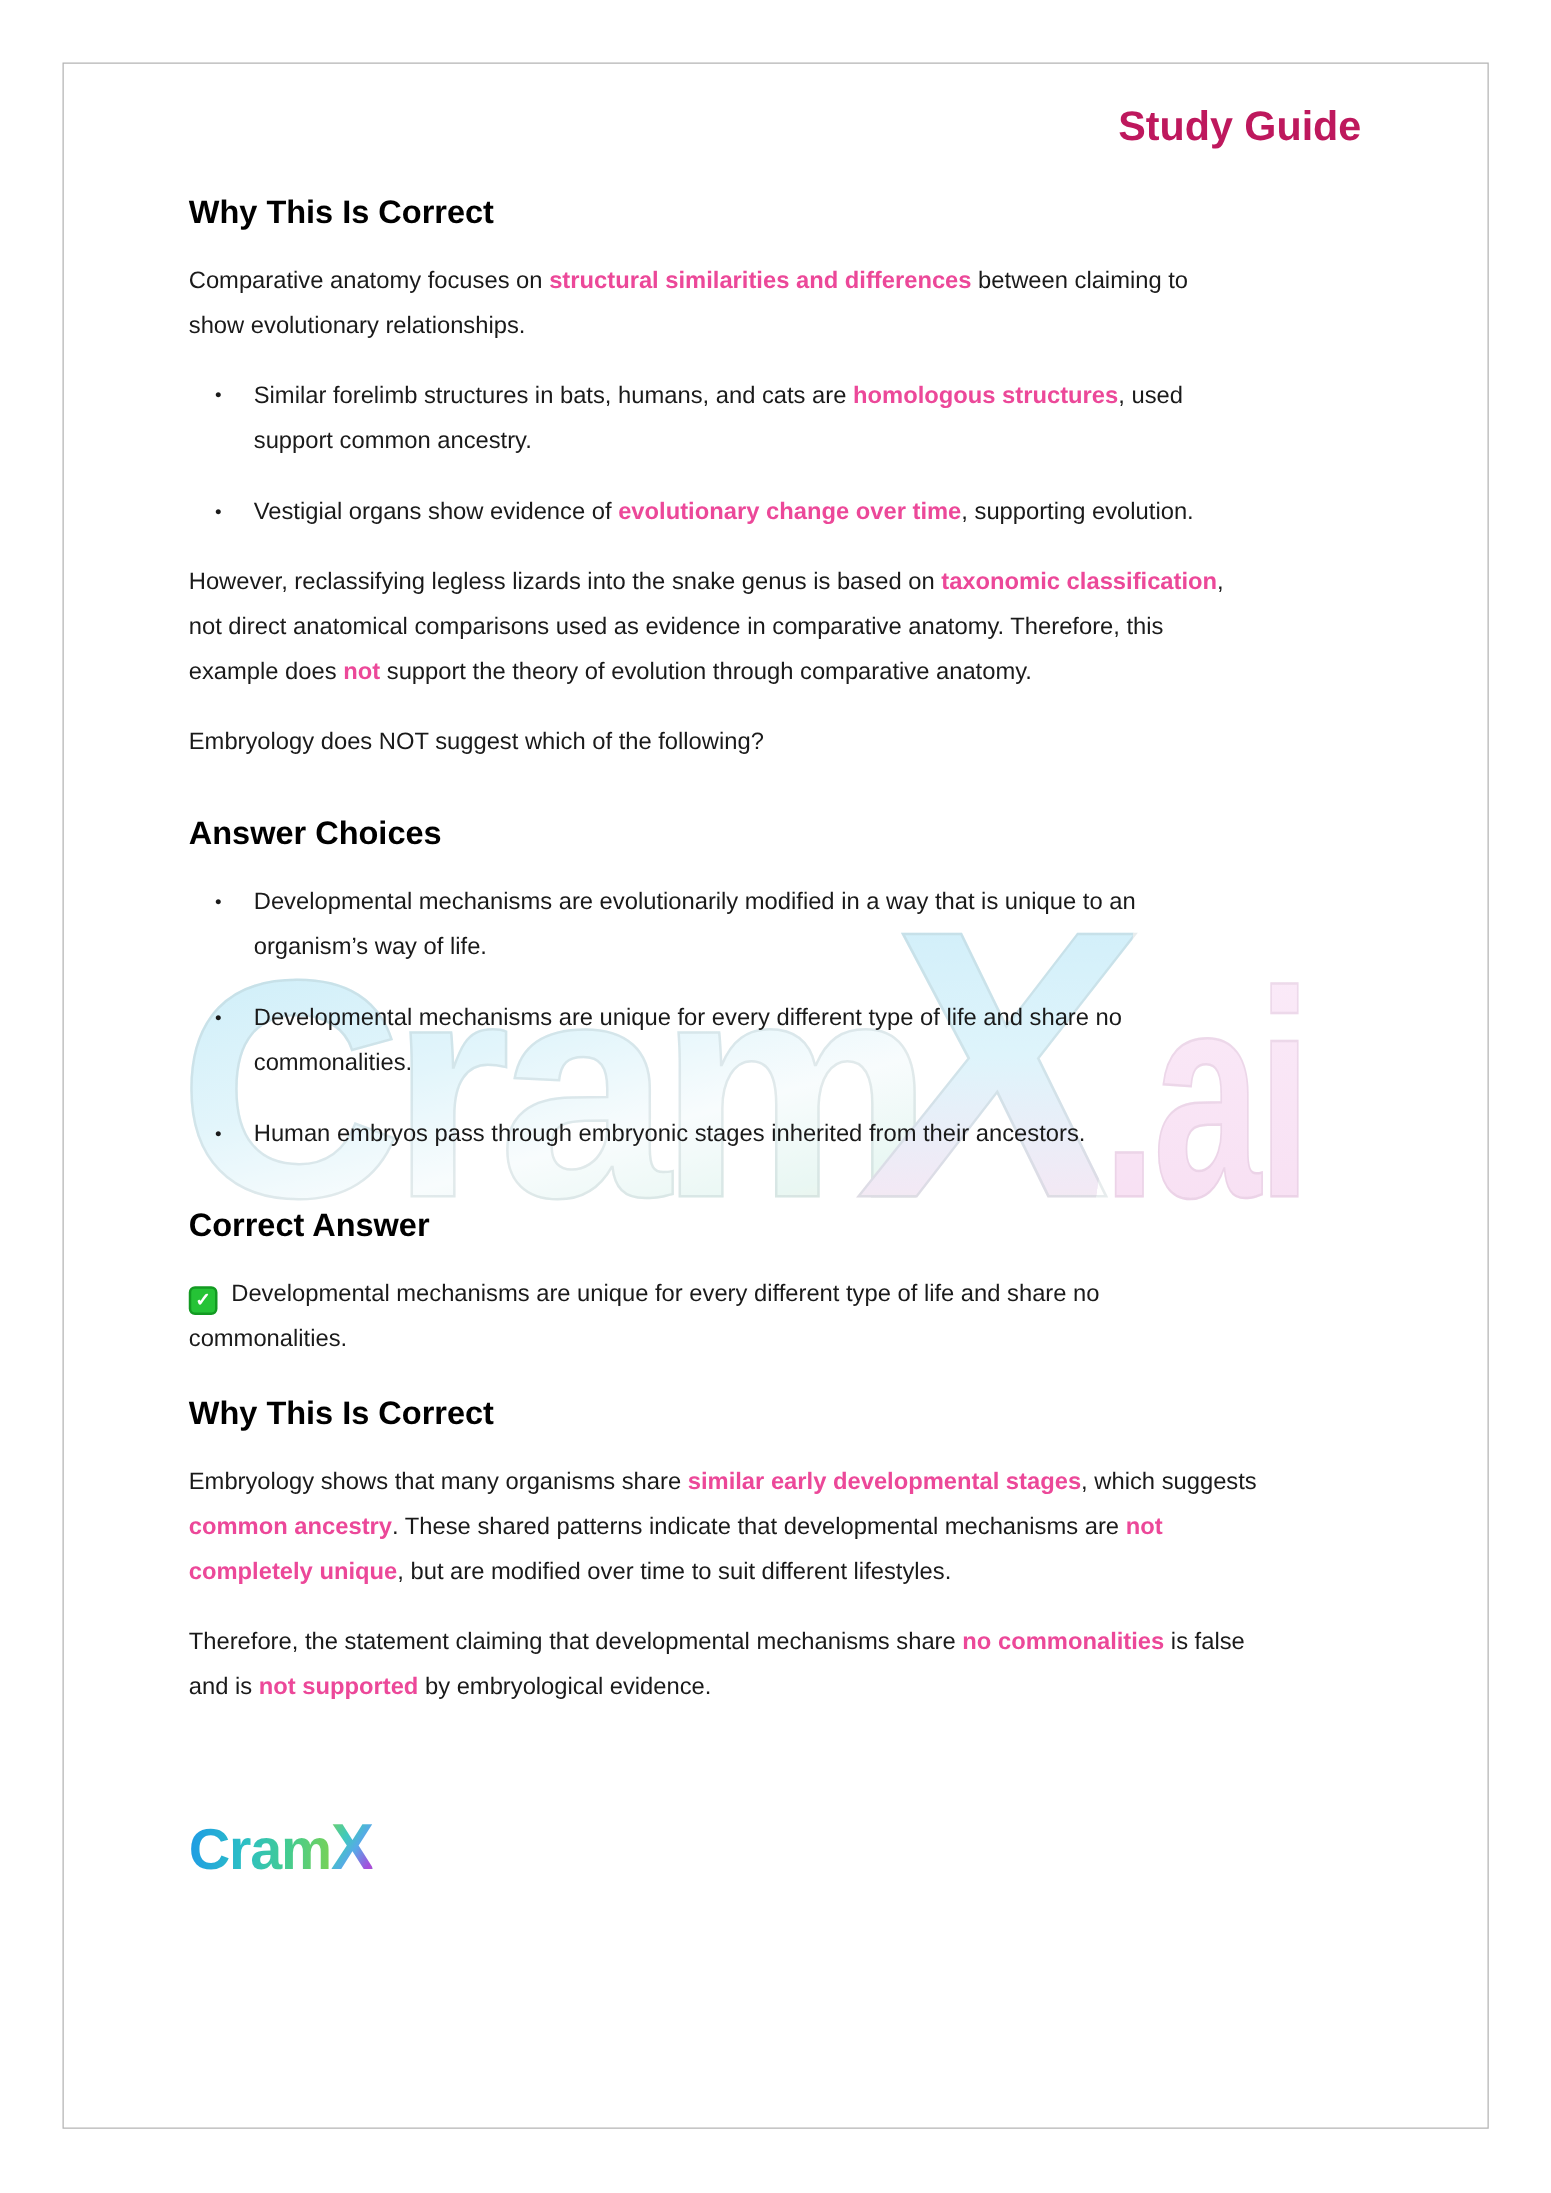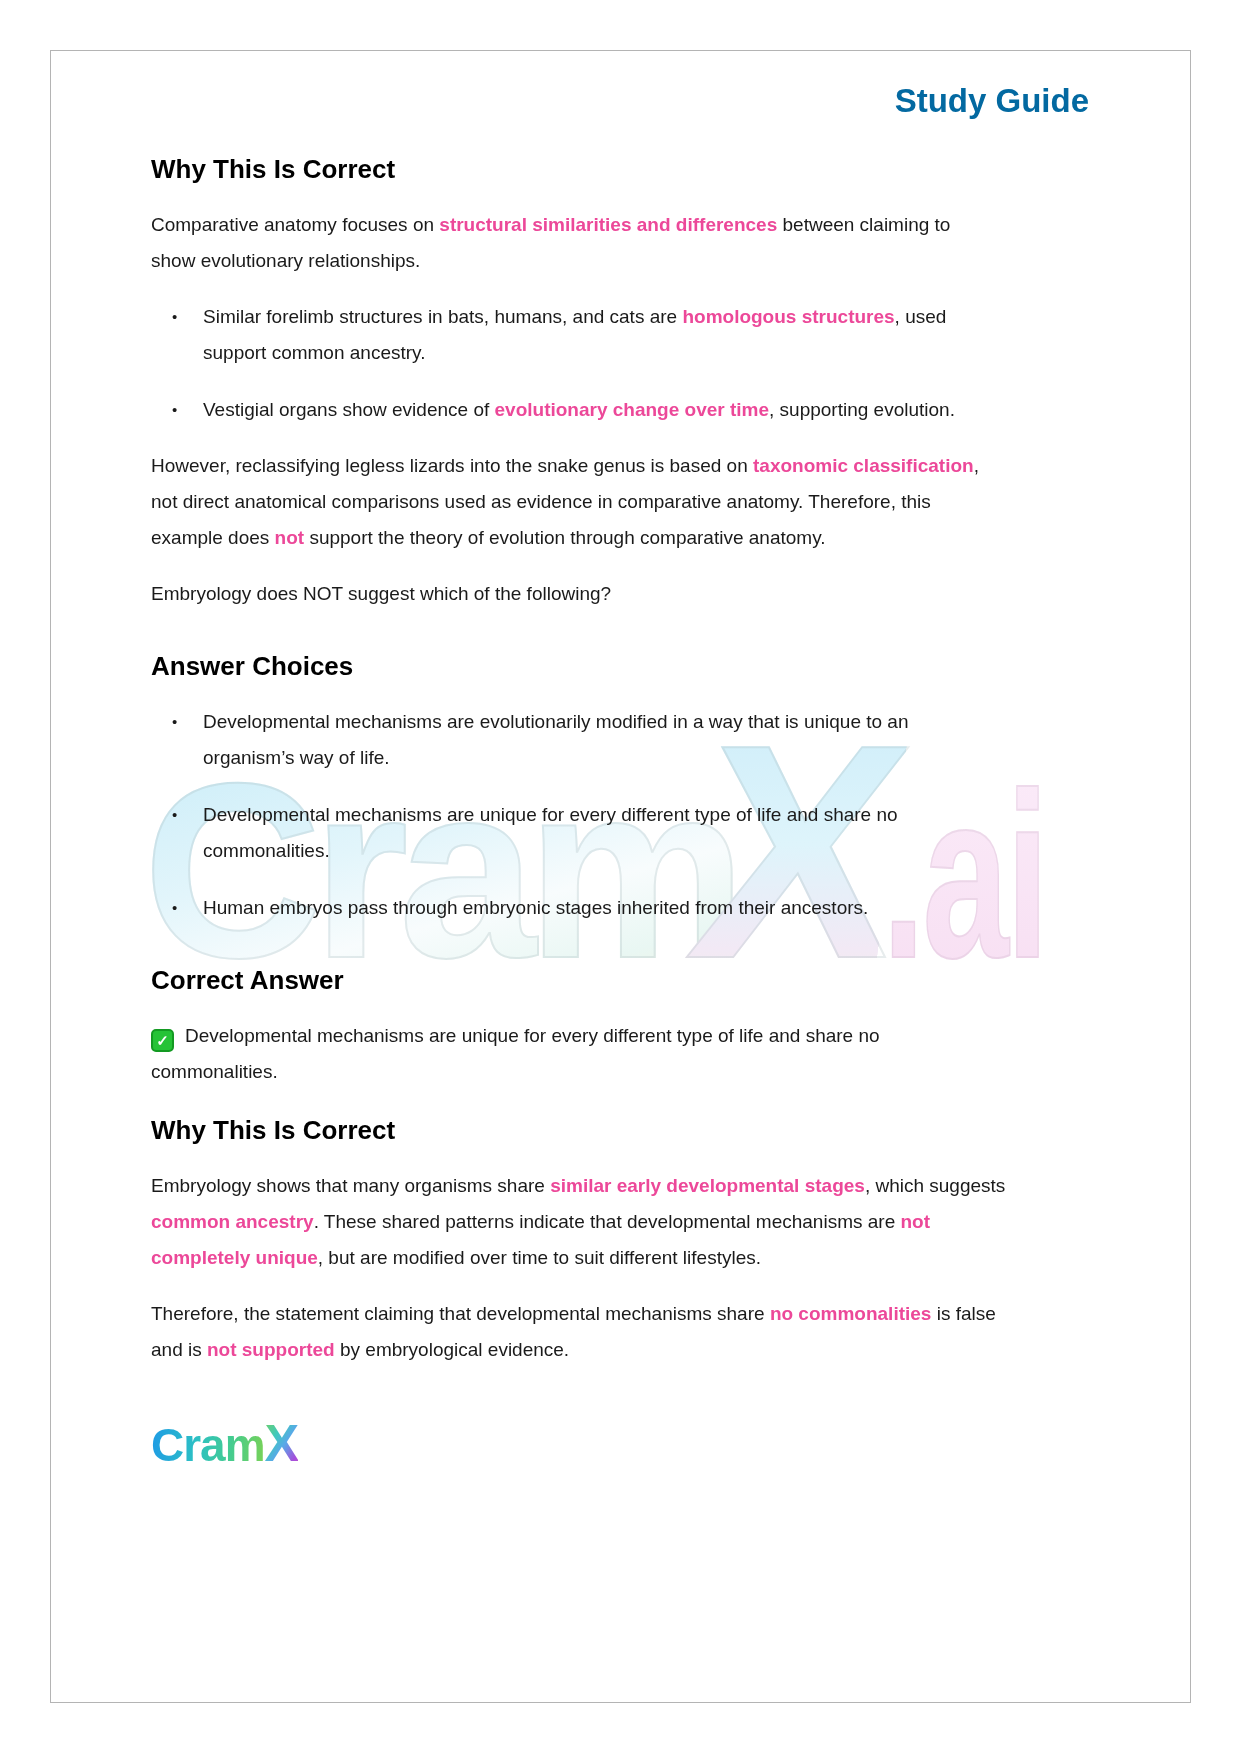--- a/index.html
+++ b/index.html
@@ -50,21 +50,21 @@
       -webkit-text-stroke:2px rgba(200,170,195,0.25);
     }
   }
 
   
   .content {
     position:relative; z-index:1;
     padding:30px 0 0 100px; width:890px;
   }
   .title {
-    font-size:33px; line-height:40px; font-weight:700; color:#0369a1;
+    font-size:33px; line-height:40px; font-weight:700; color:#be185d;
     text-align:right; margin:0 -48px 36px 0; white-space:nowrap;
   }
   .hblock {
     font-size:26px; line-height:24px; font-weight:700; color:#000;
     margin:0 0 26px; white-space:nowrap;
   }
   .hblock.section    { margin-top:68px; }
   .hblock.subsection { margin-top:42px; }
 
   .para { margin:0 0 20px; }
@@ -82,21 +82,21 @@
   .bullet-text { flex:1; }
 
   .check {
     display:inline-block; box-sizing:border-box;
     width:23px; height:23px; margin-right:11px; vertical-align:-4px;
     background:#25c336; border:2px solid #139a22; border-radius:5px;
     color:#fff; font-size:15px; font-weight:700; line-height:19px; text-align:center;
   }
 
   
-  .logo { margin-top:49px; font-weight:700; letter-spacing:-1px; line-height:52px; white-space:nowrap; }
+  .logo { margin-top:76px; font-weight:700; letter-spacing:-1px; line-height:68px; white-space:nowrap; }
   .logo-cram { font-size:46px; color:#2aaed6; }
   .logo-x   { font-size:52px; color:#9a5bd6; }
   @supports ((-webkit-background-clip:text) or (background-clip:text)) {
     .logo-cram {
       background:linear-gradient(95deg,#1e9ae6 0%,#2cc0c4 40%,#45cc8f 70%,#7bd254 100%);
       -webkit-background-clip:text; background-clip:text; color:transparent;
     }
     .logo-x {
       background:linear-gradient(125deg,#7bd254 0%,#3fc9bd 35%,#58a9e8 55%,#a44fdb 82%,#c94fc6 100%);
       -webkit-background-clip:text; background-clip:text; color:transparent;

